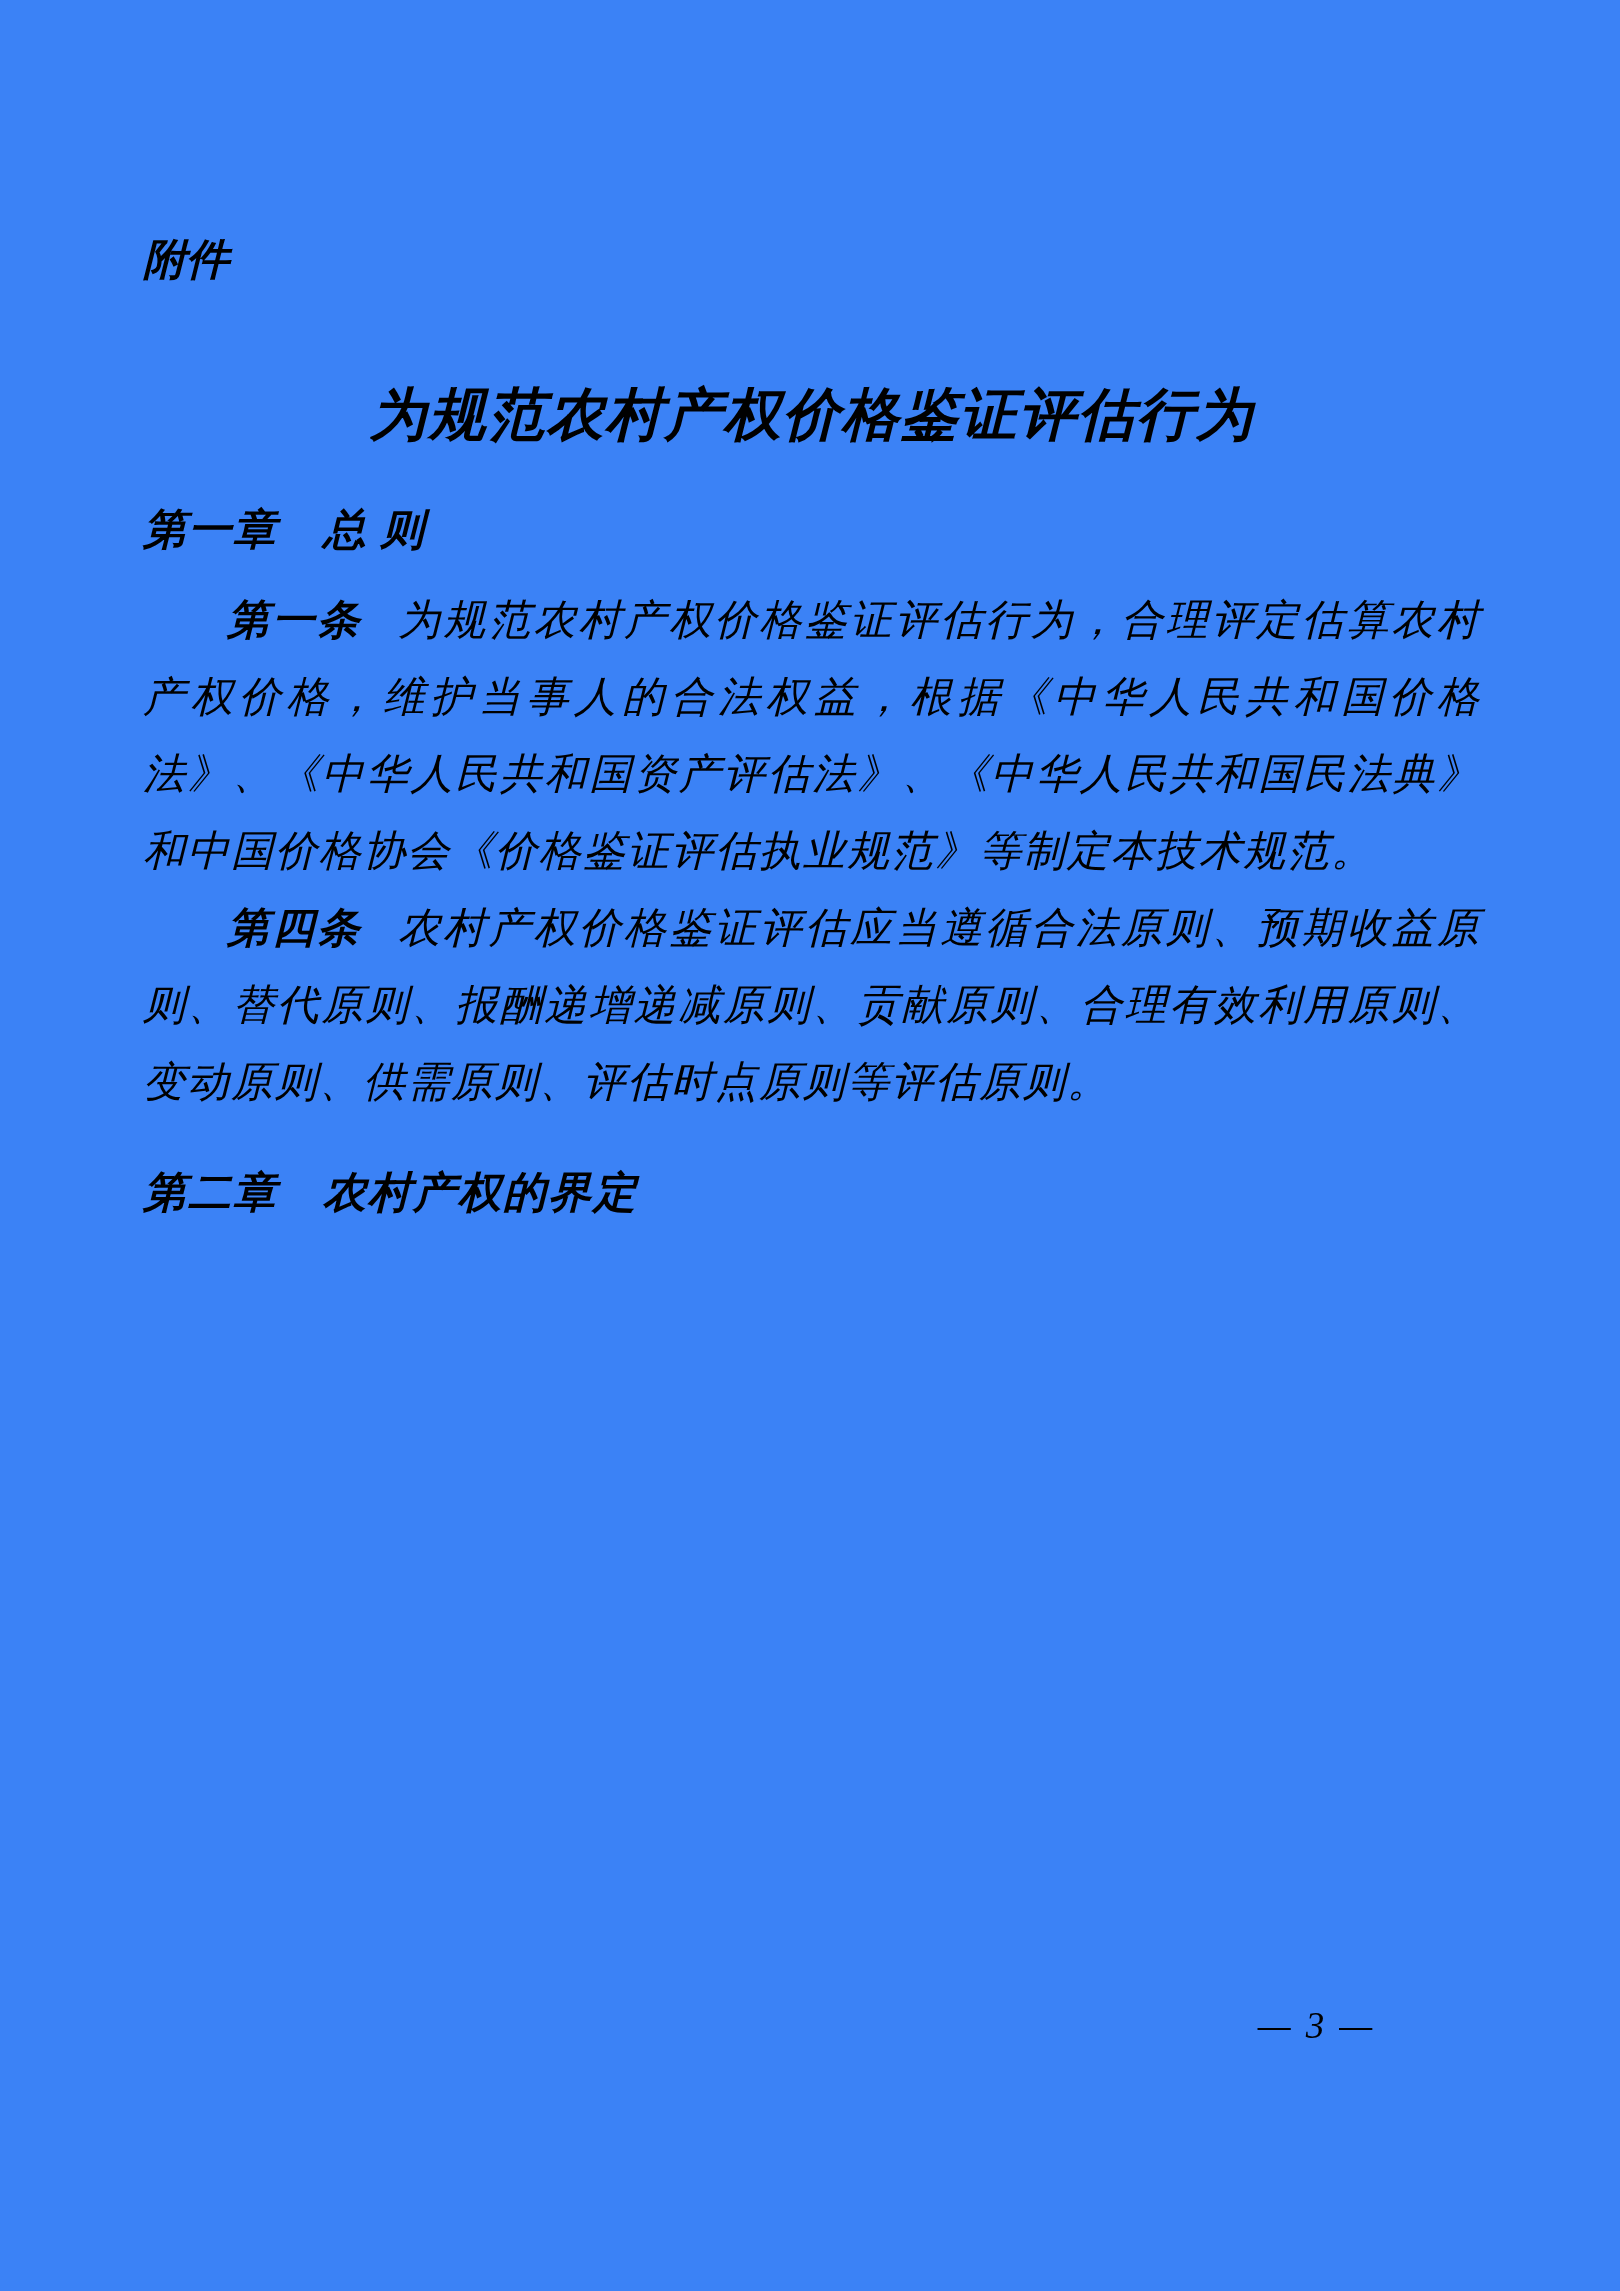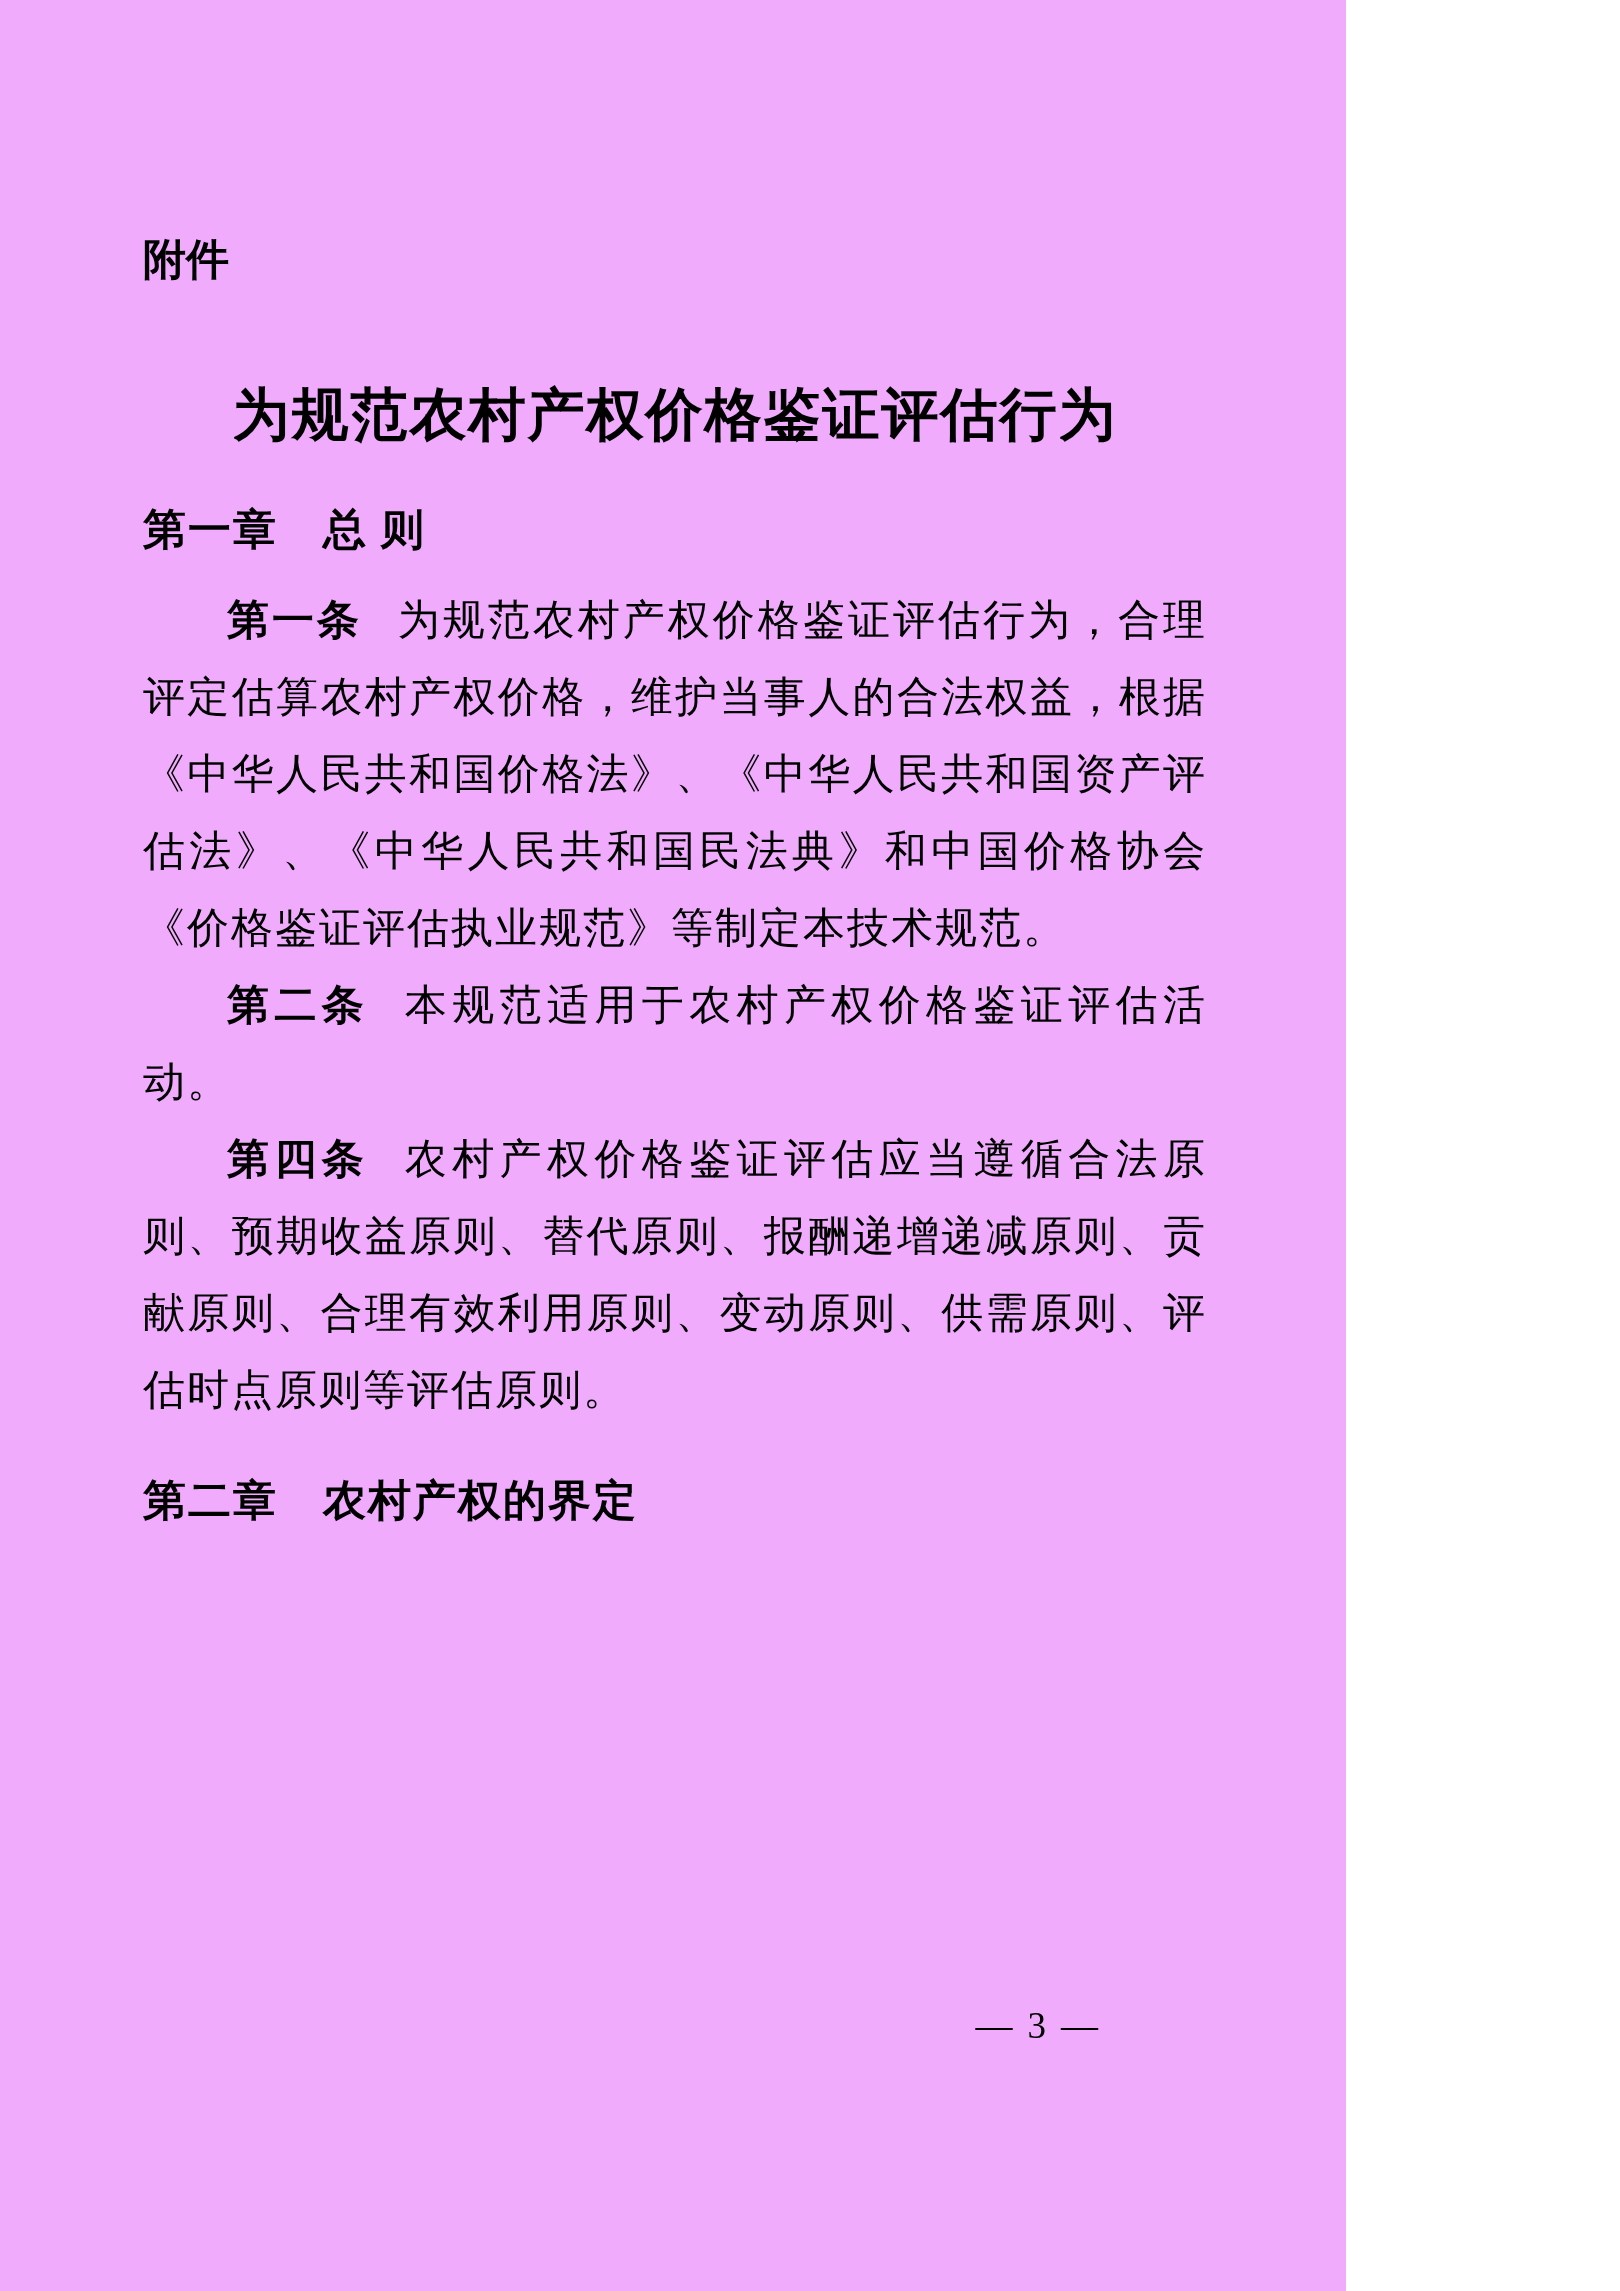--- a/index.html
+++ b/index.html
@@ -4,24 +4,25 @@
 <style>
   html, body {
     margin: 0;
     padding: 0;
     background: #ffffff;
     color: #000000;
     font-family: "Liberation Serif", serif;
   }
   .page {
     position: relative;
-    width: 1346px;
+    width: 1620px;
     height: 2292px;
-    background: #f0abfc;
+    background: #3b82f6;
     overflow: hidden;
+    font-style: italic;
   }
   .content {
     padding: 0 139px 0 143px;
   }
   .attachment {
     margin: 0;
     padding-top: 233px;
     font-size: 43px;
     line-height: 53px;
     font-weight: bold;
@@ -88,23 +89,20 @@
 
     <h1 class="doc-title">为规范农村产权价格鉴证评估行为</h1>
 
     <h2 class="chapter-heading">第一章　总 则</h2>
 
     <div class="body-block">
       <p class="para">
         <span class="article-label">第一条</span><span>为规范农村产权价格鉴证评估行为，合理评定估算农村产权价格，维护当事人的合法权益，根据《中华人民共和国价格法》、《中华人民共和国资产评估法》、《中华人民共和国民法典》和中国价格协会《价格鉴证评估执业规范》等制定本技术规范。</span>
       </p>
       <p class="para">
-        <span class="article-label">第二条</span><span>本规范适用于农村产权价格鉴证评估活动。</span>
-      </p>
-      <p class="para">
         <span class="article-label">第四条</span><span>农村产权价格鉴证评估应当遵循合法原则、预期收益原则、替代原则、报酬递增递减原则、贡献原则、合理有效利用原则、变动原则、供需原则、评估时点原则等评估原则。</span>
       </p>
     </div>
 
     <h2 class="chapter-heading second">第二章　农村产权的界定</h2>
 
 
   </div>
 
   <div class="page-number">— 3 —</div>

